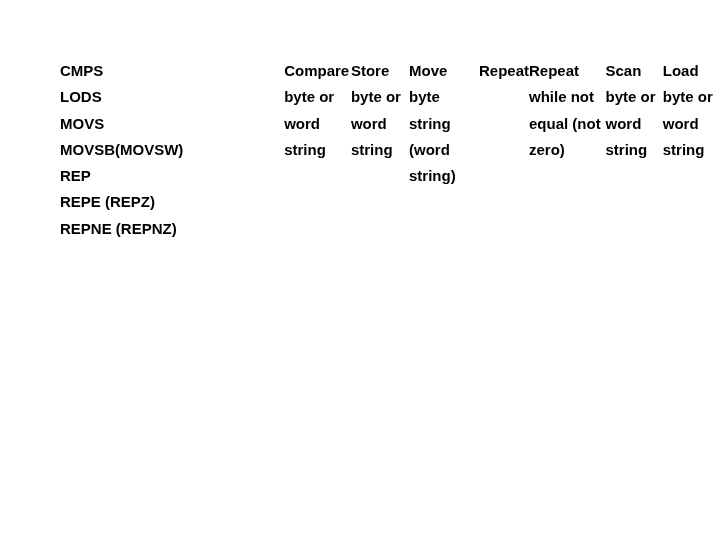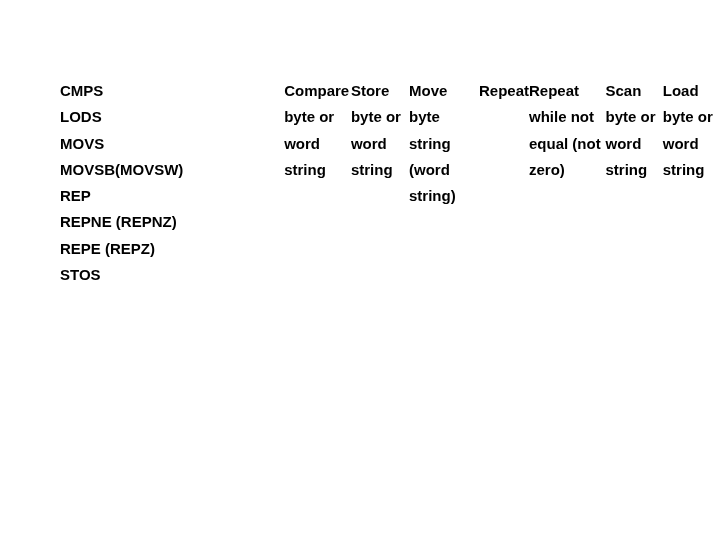--- a/index.html
+++ b/index.html
@@ -13,21 +13,21 @@
       background: #ffffff;
       font-family: Arial, Helvetica, sans-serif;
       overflow: hidden;
     }
     .page {
       width: 720px;
       height: 540px;
       display: flex;
       flex-direction: column;
       align-items: center;
-      padding-top: 48px;
+      padding-top: 28px;
     }
     .main-title {
       font-size: 32px;
       font-weight: bold;
       color: #000000;
       text-align: center;
       line-height: 1.2;
     }
     .sub-title {
       font-size: 20px;
@@ -70,23 +70,22 @@
 
   <div class="content-area">
     <div class="left-col">
       <div class="row-item"></div>
 
     <div class="row-item">CMPS</div>
         <div class="row-item">LODS</div>
         <div class="row-item">MOVS</div>
         <div class="row-item">MOVSB(MOVSW)</div>
         <div class="row-item">REP</div>
+        <div class="row-item">REPE  (REPZ)</div>
         <div class="row-item">REPNE  (REPNZ)</div>
-        <div class="row-item">REPE  (REPZ)</div>
-        <div class="row-item">STOS</div>
       </div>
     <div class="right-col">
 
       <div class="row-item" style="visibility:hidden;">&nbsp;</div>
 
     <div class="row-item">Compare byte or word string</div>
         <div class="row-item">Store byte or word string</div>
         <div class="row-item">Move byte string (word string)</div>
         <div class="row-item">Repeat</div>
         <div class="row-item">Repeat while not equal (not zero)</div>

